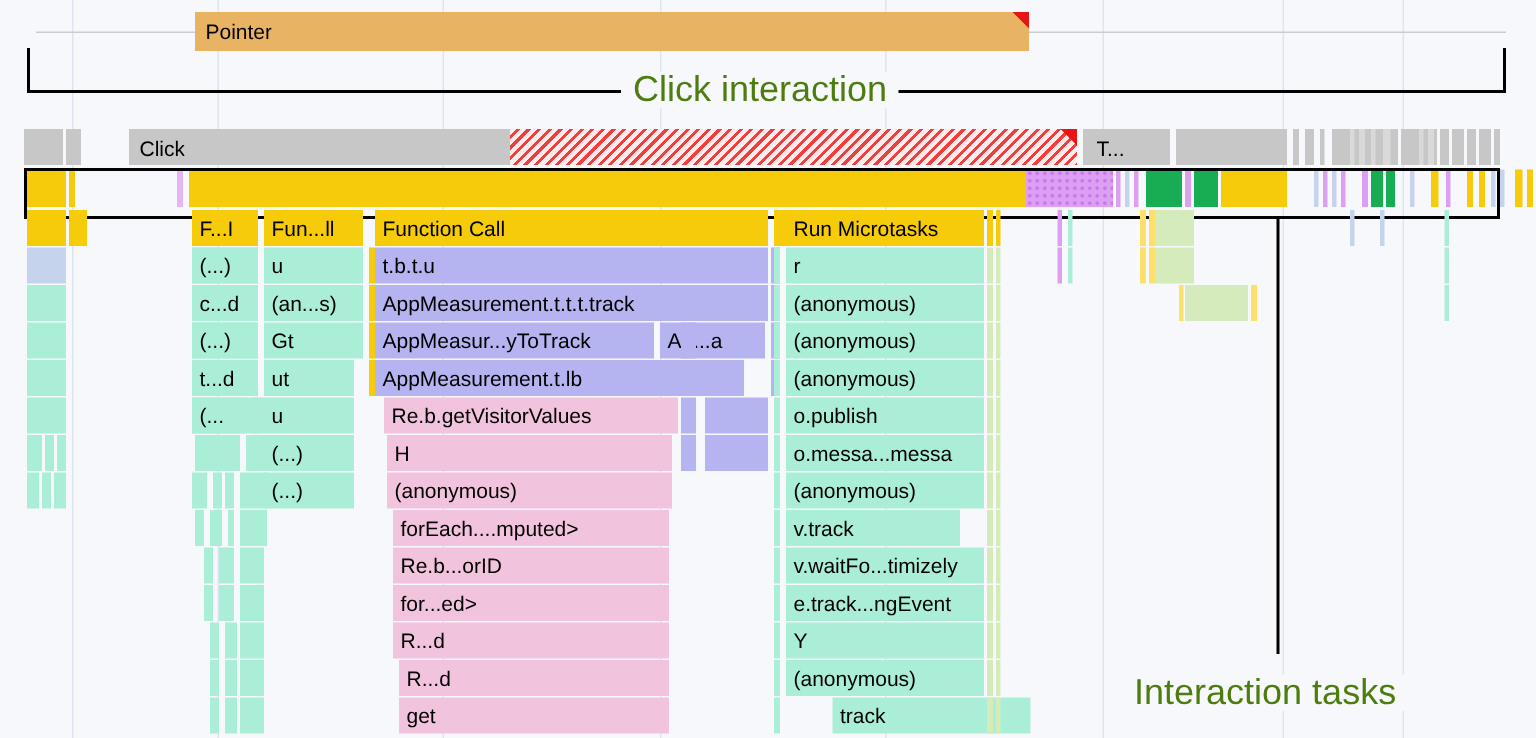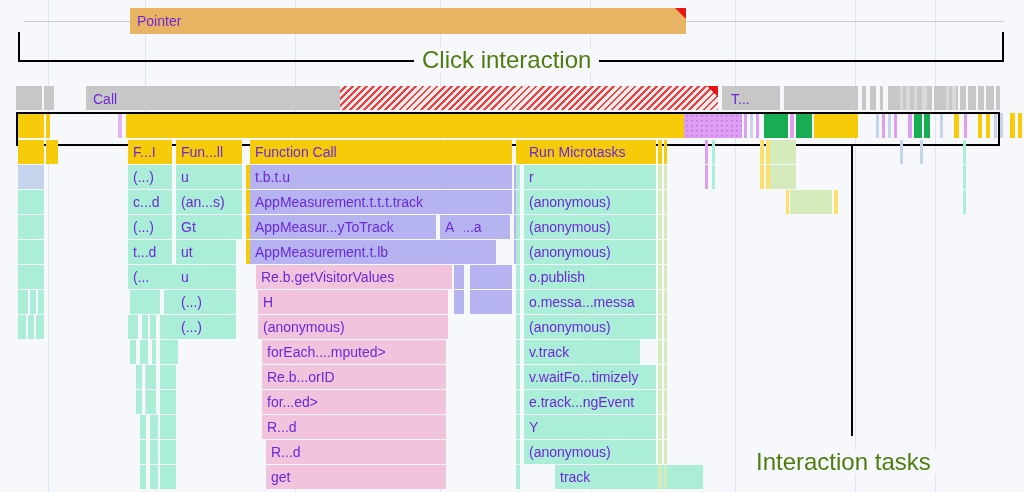--- a/index.html
+++ b/index.html
@@ -12,21 +12,21 @@
   }
   #stage{position:absolute;left:0;top:0;width:1024px;height:492px;overflow:hidden;}
 
   
   .gridline{position:absolute;top:0;width:1px;height:492px;background:#dde5f0;}
 
   
   .blk{position:absolute;box-sizing:border-box;overflow:hidden;white-space:nowrap;}
   .lbl{
     position:absolute;box-sizing:border-box;
-    font-size:14px;color:#6d28d9;line-height:1;
+    font-size:14px;color:#000000;line-height:1;
     padding-left:5px;white-space:nowrap;overflow:hidden;
     display:flex;align-items:center;
   }
 
   
   .pointer-baseline{position:absolute;height:1px;background:#c9ccd1;}
   .pointer-bar{position:absolute;background:#e8b464;}
   .red-tri{position:absolute;width:0;height:0;border-style:solid;}
 
   
@@ -102,21 +102,21 @@
       <div class="blk task" style="left: 978px; top: 86px; width: 6px; height: 24px;"></div>
       <div class="blk task" style="left: 986px; top: 86px; width: 8px; height: 24px;"></div>
       <div class="blk task" style="left: 996px; top: 86px; width: 4px; height: 24px;"></div>
       <div class="blk task" style="left: 900px; top: 86px; width: 3px; height: 24px; background: rgb(217, 217, 217);"></div>
       <div class="blk task" style="left: 906px; top: 86px; width: 4px; height: 24px; background: rgb(217, 217, 217);"></div>
       <div class="blk task" style="left: 914px; top: 86px; width: 3px; height: 24px; background: rgb(217, 217, 217);"></div>
       <div class="blk task" style="left: 922px; top: 86px; width: 5px; height: 24px; background: rgb(217, 217, 217);"></div>
       <div class="blk task" style="left: 946px; top: 86px; width: 3px; height: 24px; background: rgb(217, 217, 217);"></div>
       <div class="blk task" style="left: 952px; top: 86px; width: 4px; height: 24px; background: rgb(217, 217, 217);"></div>
     </div>
-  <div class="lbl" style="left:88px;top:88px;height:22px;">Call</div>
+  <div class="lbl" style="left:88px;top:88px;height:22px;">Click</div>
   <div class="lbl" style="left:726px;top:88px;height:22px;">T...</div>
 
   <div id="event-row">
       <div class="blk c-yellow" style="left: 18px; top: 113px; width: 26px; height: 25px;"></div>
       <div class="blk c-yellow" style="left: 46px; top: 113px; width: 4px; height: 25px;"></div>
       <div class="blk c-lilac" style="left: 118px; top: 113px; width: 4px; height: 25px; background: rgb(227, 181, 245);"></div>
       <div class="blk c-yellow" style="left: 126px; top: 113px; width: 558px; height: 25px;"></div>
       <div class="blk c-lilac" style="left: 684px; top: 113px; width: 58px; height: 25px; background: radial-gradient(rgb(200, 120, 238) 1px, transparent 1px) 0% 0% / 5px 5px rgb(221, 159, 242);"></div>
       <div class="blk c-lilac" style="left: 744px; top: 113px; width: 3px; height: 25px;"></div>
       <div class="blk c-blue" style="left: 750px; top: 113px; width: 3px; height: 25px;"></div>
@@ -365,21 +365,21 @@
       </div>
       <div class="blk c-lgreen" style="left: 658px; top: 440px; width: 4px; height: 24px;"></div>
       <div class="blk c-lgreen" style="left: 664px; top: 440px; width: 3px; height: 24px;"></div>
       <div class="blk c-teal" style="left: 516px; top: 440px; width: 4px; height: 24px;"></div>
       <div class="blk c-teal" style="left: 140px; top: 465px; width: 6px; height: 24px;"></div>
       <div class="blk c-teal" style="left: 150px; top: 465px; width: 8px; height: 24px;"></div>
       <div class="blk c-teal" style="left: 160px; top: 465px; width: 16px; height: 24px;"></div>
       <div class="blk c-pink" style="left: 266px; top: 465px; width: 180px; height: 24px;">
         <div class="lbl" style="left: 0px; top: 0px; width: 100%; height: 100%;">get</div>
       </div>
-      <div class="blk c-teal" style="left: 555px; top: 465px; width: 148px; height: 24px;">
+      <div class="blk c-teal" style="left: 555px; top: 465px; width: 132px; height: 24px;">
         <div class="lbl" style="left: 0px; top: 0px; width: 100%; height: 100%;">track</div>
       </div>
       <div class="blk c-lgreen" style="left: 658px; top: 465px; width: 4px; height: 24px;"></div>
       <div class="blk c-lgreen" style="left: 664px; top: 465px; width: 3px; height: 24px;"></div>
       <div class="blk c-teal" style="left: 516px; top: 465px; width: 4px; height: 24px;"></div>
       <div class="blk c-yellow" style="left: 520px; top: 140px; width: 4px; height: 24px;"></div>
       <div class="blk c-yellow" style="left: 50px; top: 140px; width: 8px; height: 24px;"></div>
       <div class="blk c-lgreen" style="left: 770px; top: 140px; width: 26px; height: 24px;"></div>
       <div class="blk c-lgreen" style="left: 770px; top: 165px; width: 26px; height: 24px;"></div>
       <div class="blk c-lgreen" style="left: 790px; top: 190px; width: 42px; height: 24px;"></div>

